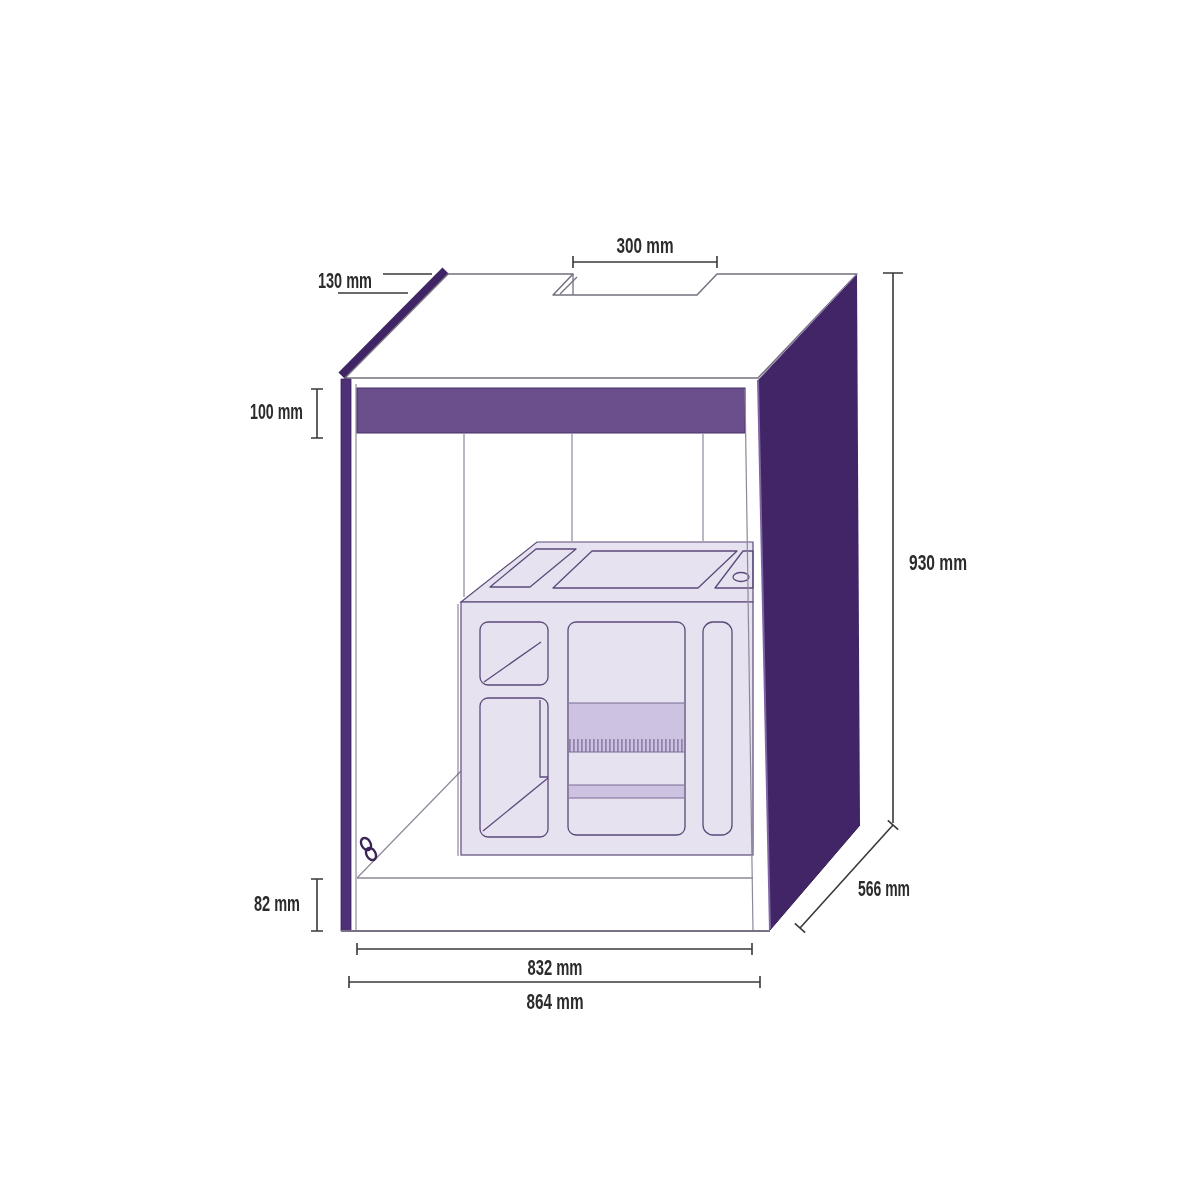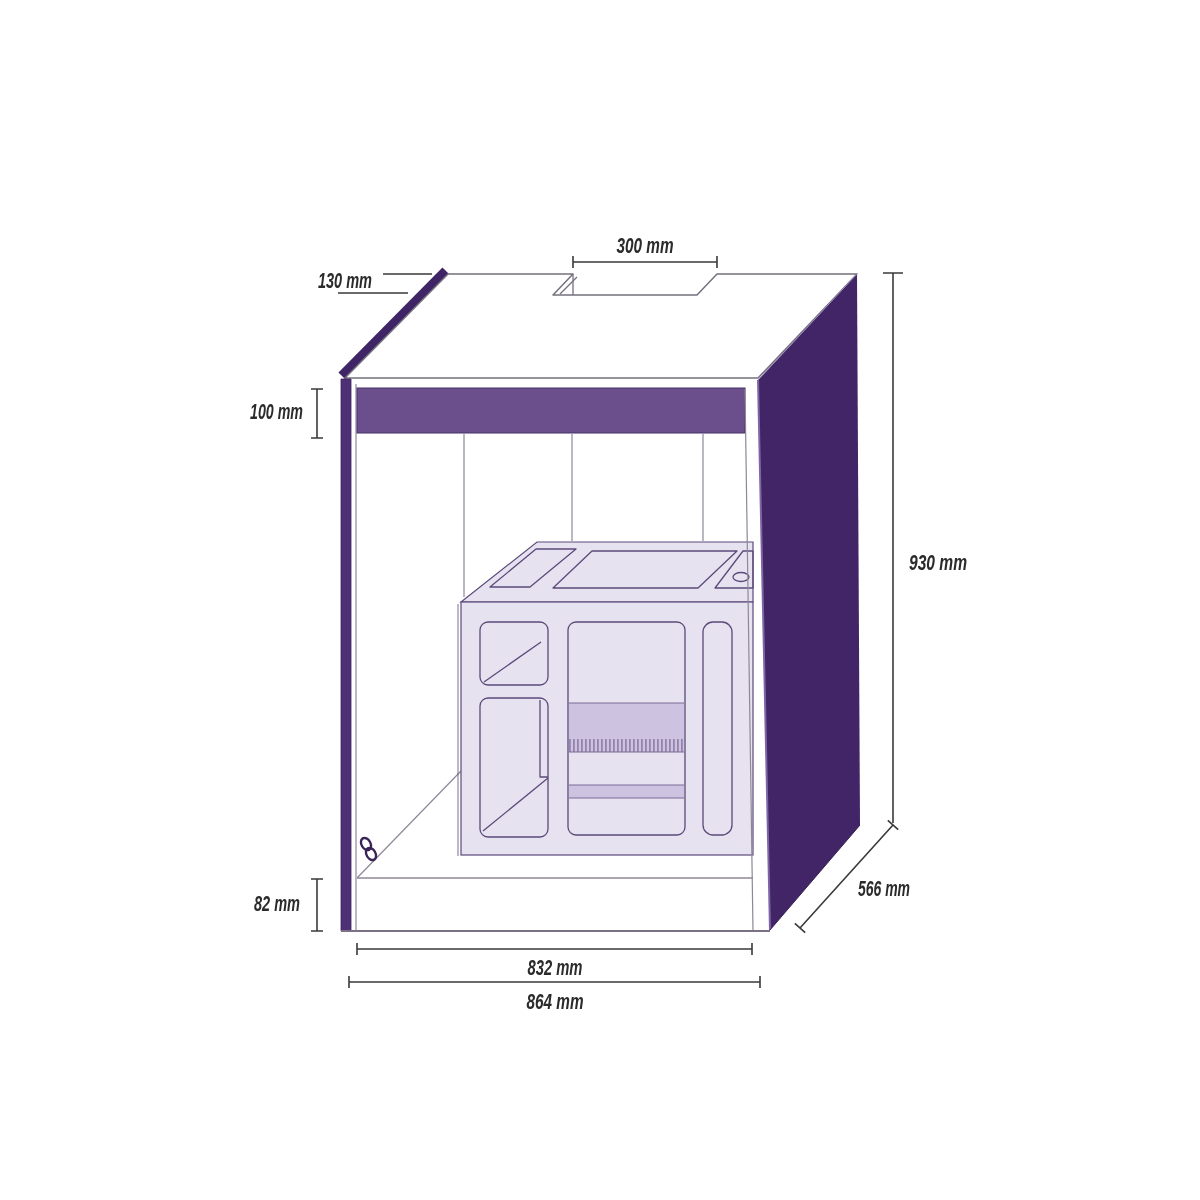--- a/index.html
+++ b/index.html
@@ -1,16 +1,16 @@
 <!DOCTYPE html>
 <html><head>
 <meta charset="utf-8">
 <style>
   html,body{margin:0;padding:0;background:#ffffff;}
-  #canvas{position:relative;width:1156px;height:1200px;background:#ffffff;overflow:hidden;font-style:italic;}
+  #canvas{position:relative;width:1156px;height:1200px;background:#ffffff;overflow:hidden;}
   svg{display:block;}
   .dim{stroke:#3a3a3a;stroke-width:1.6;fill:none;stroke-linecap:butt;}
   .dim-label{fill:#2b2b2b;font-family:"Liberation Sans",sans-serif;font-size:22px;font-weight:700;}
   .iline{stroke:#8f8799;fill:none;stroke-width:1.2;}
   .sline{stroke:#5b4a7a;fill:none;stroke-width:1.3;stroke-linejoin:round;}
   .bandline{stroke:#7a6a96;stroke-width:1;fill:none;}
 </style>
 </head>
 <body>
 

